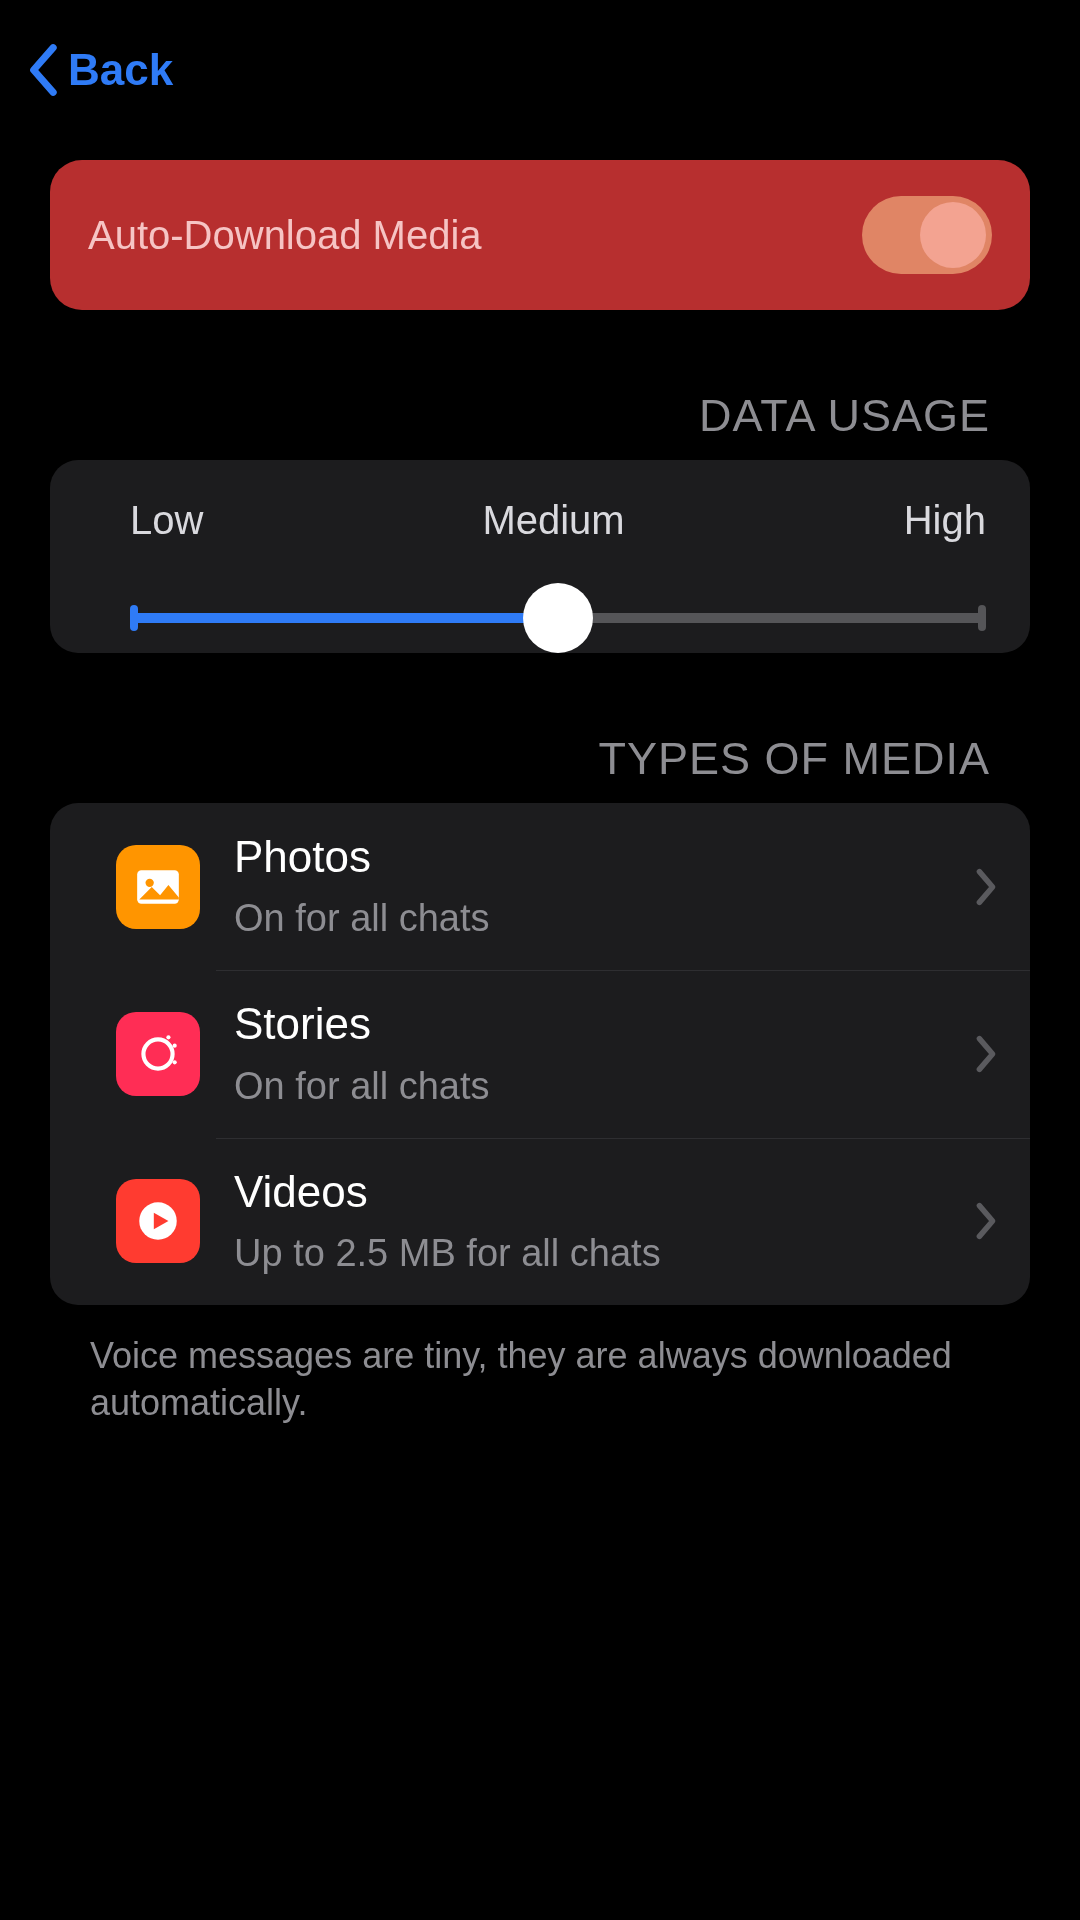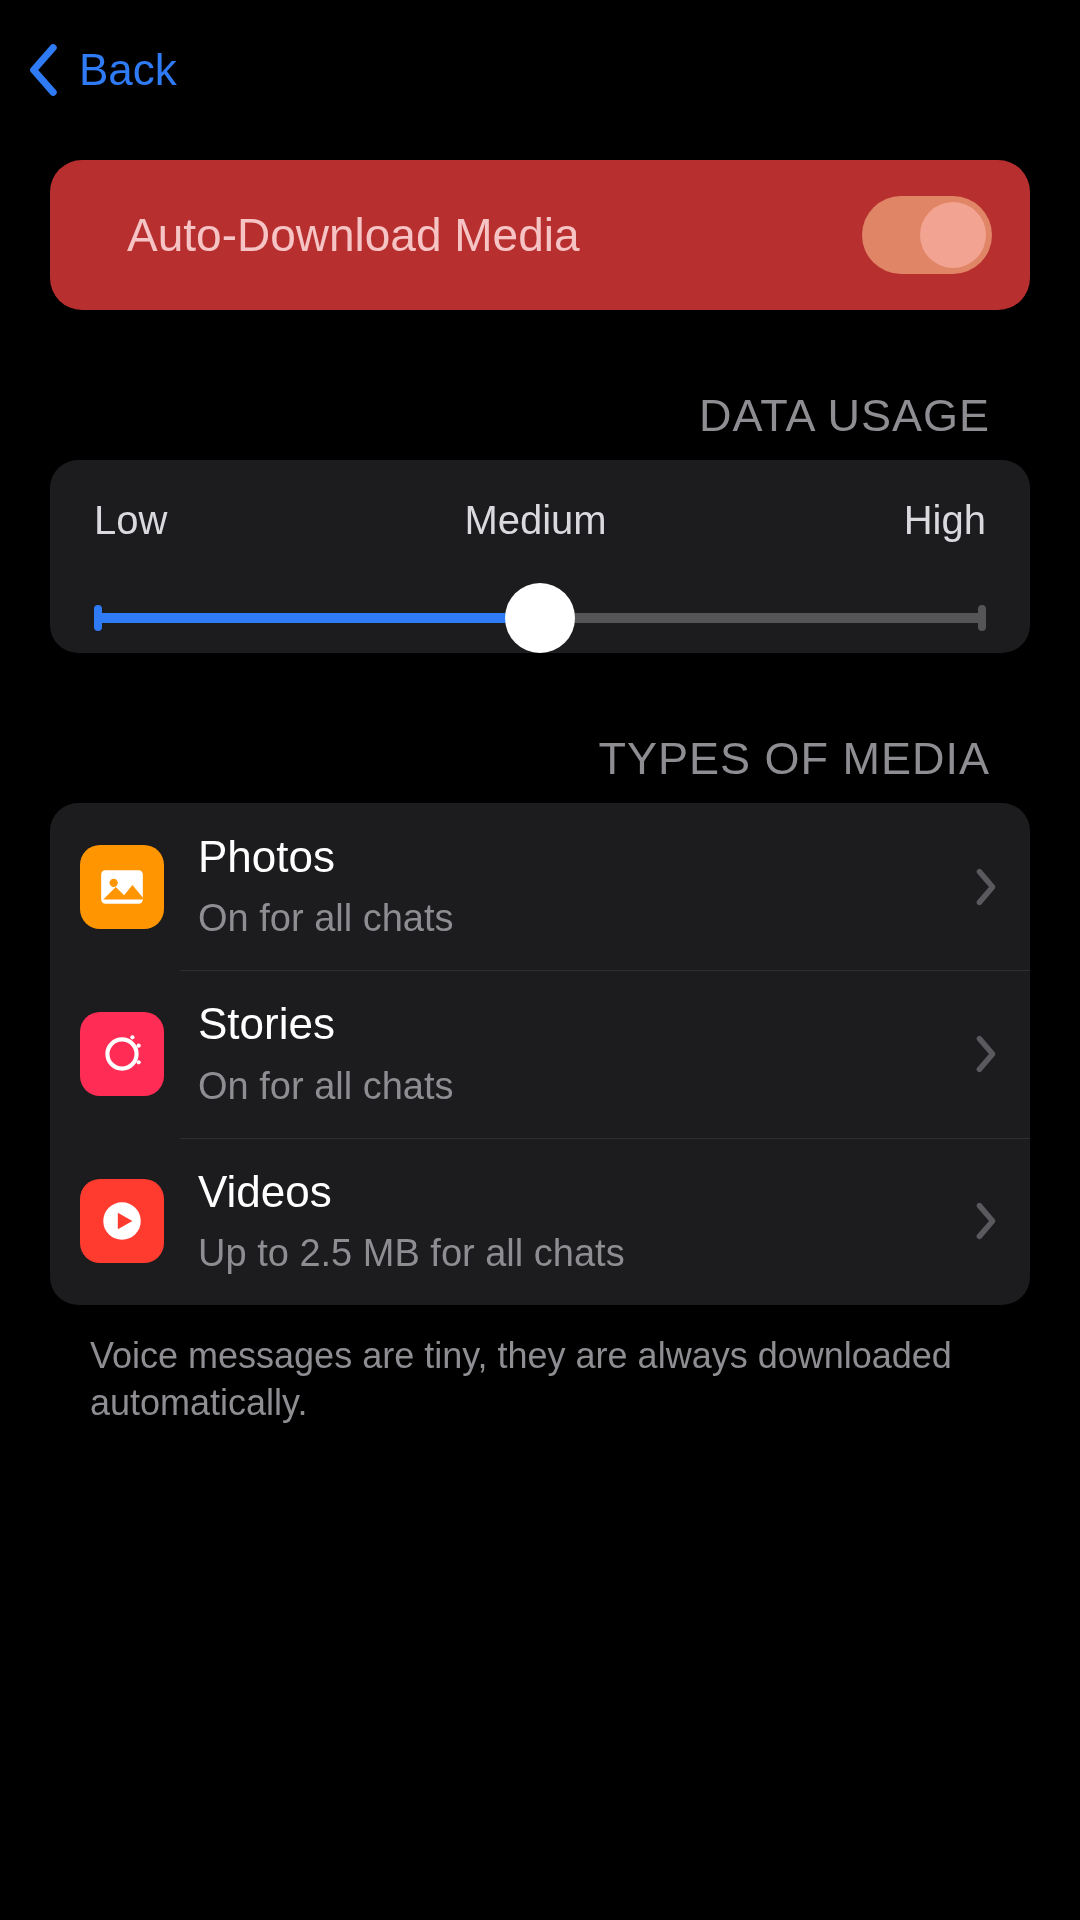--- a/index.html
+++ b/index.html
@@ -16,24 +16,24 @@
   .nav {
     position: relative;
     height: 140px;
     display: flex;
     align-items: center;
     padding: 0 24px;
   }
   .back {
     display: flex;
     align-items: center;
-    gap: 19px;
+    gap: 8px;
     color: #2f7bf6;
     font-size: 44px;
-    font-weight: 400;
+    font-weight: 700;
   }
   .back svg { width: 36px; height: 56px; }
   .title {
     position: absolute;
     left: 0; right: 0;
     text-align: center;
     font-size: 46px;
     font-weight: 700;
     color: #fff;
     pointer-events: none;
@@ -46,24 +46,23 @@
     border-radius: 32px;
     padding: 26px 20px;
   }
   .card-highlight-inner {
     display: flex;
     align-items: center;
     justify-content: space-between;
     padding: 10px 18px;
   }
   .adm-label {
-    font-size: 46px;
+    font-size: 40px;
     font-weight: 400;
     color: #f6c4c4;
-    margin-left: 39px;
   }
   .switch {
     width: 130px;
     height: 78px;
     border-radius: 40px;
     background: #e08565;
     position: relative;
   }
   .switch-knob {
     position: absolute;
@@ -83,20 +82,21 @@
     color: #8d8d92;
     text-transform: uppercase;
     text-align: right;
   }
 
   
   .card {
     margin: 0 50px;
     background: #1c1c1e;
     border-radius: 28px;
+    padding-left: 36px;
   }
 
   
   .du-labels {
     display: flex;
     justify-content: space-between;
     padding: 38px 44px 0 44px;
     font-size: 40px;
     color: #d9d9de;
   }

